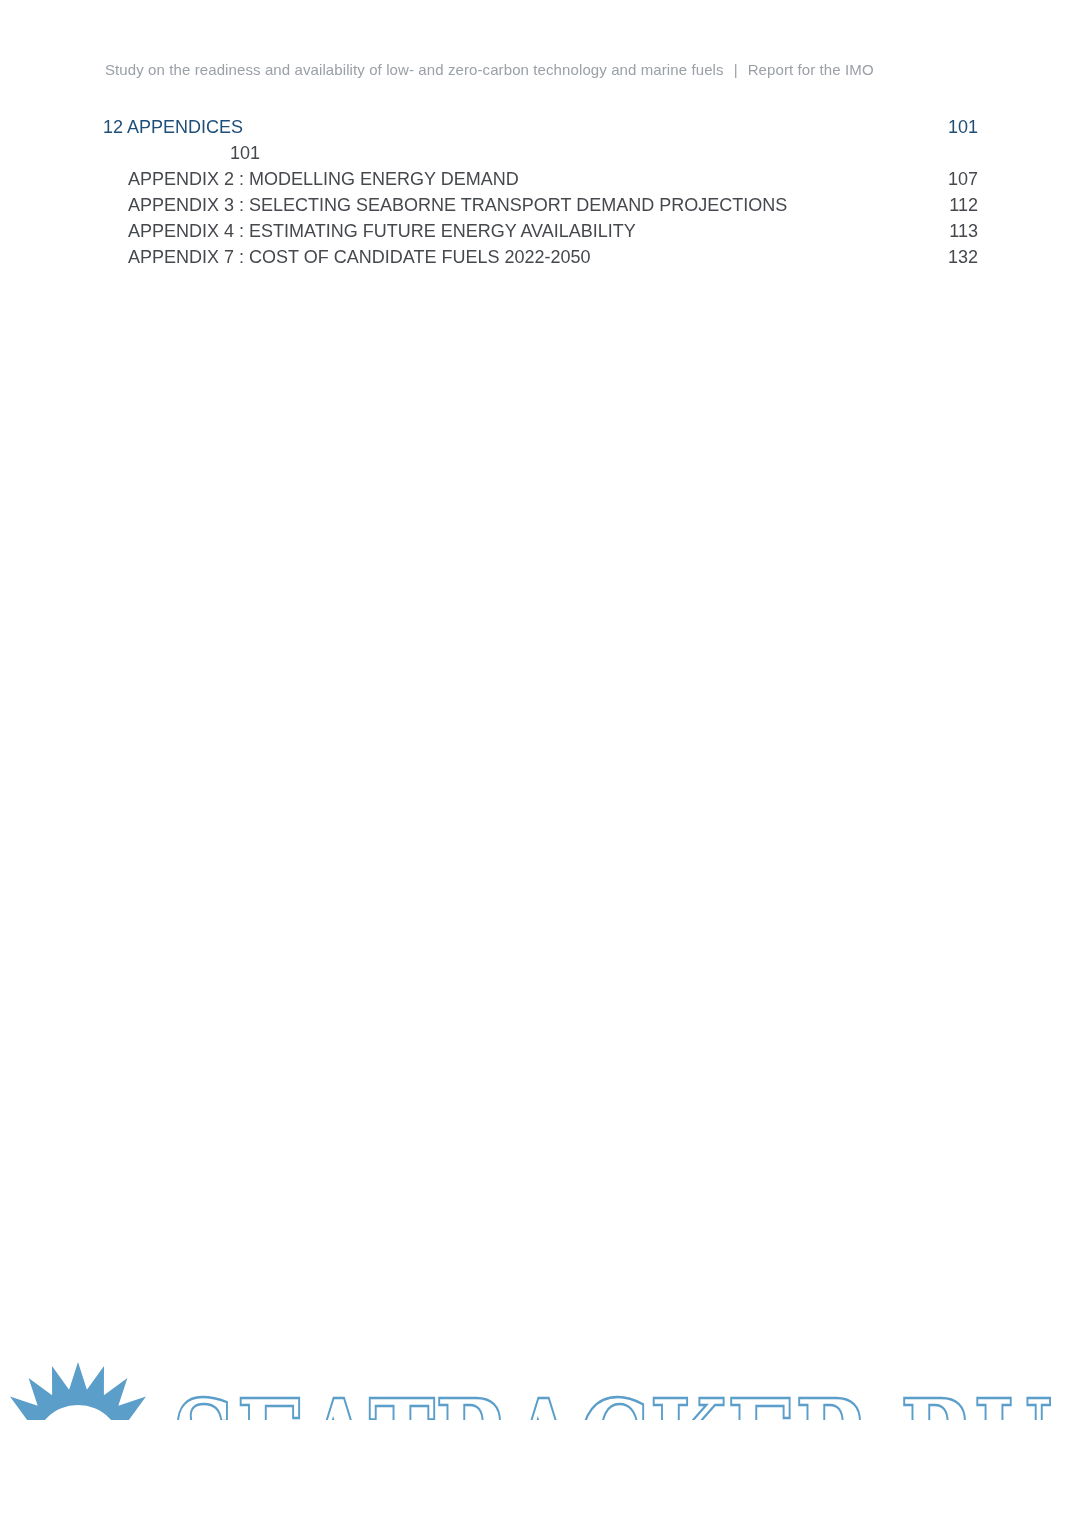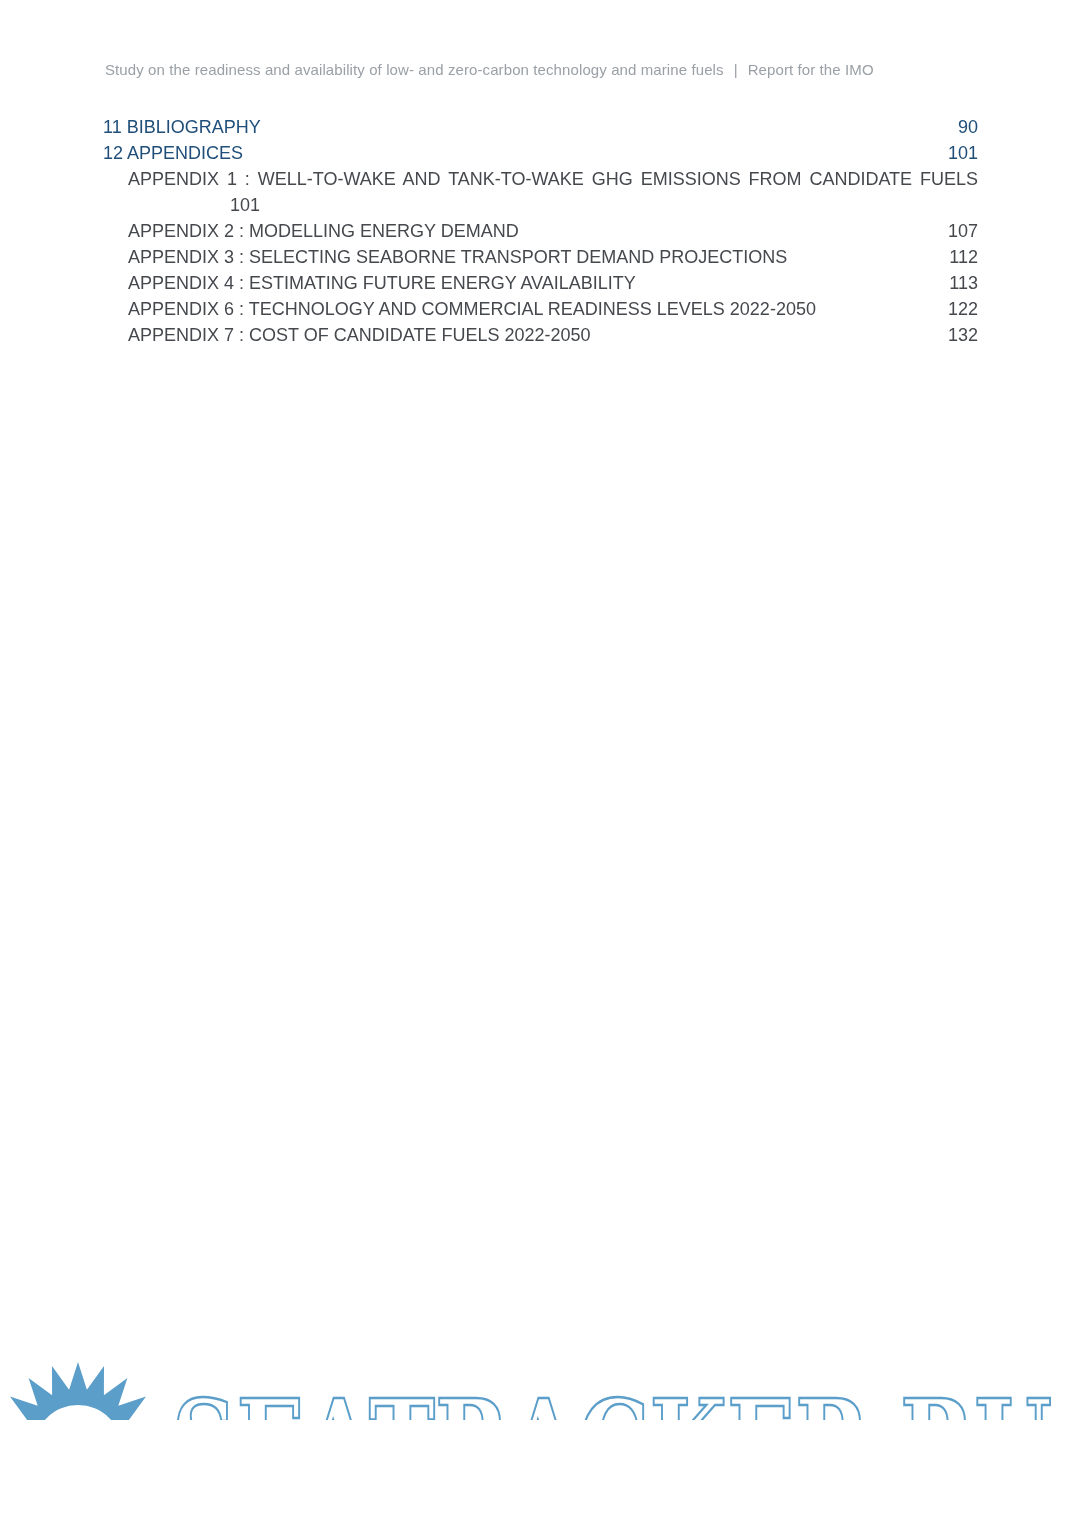--- a/index.html
+++ b/index.html
@@ -89,55 +89,46 @@
 <body>
 
 <div class="page">
 
   <div class="page-header">
     <span>Study on the readiness and availability of low- and zero-carbon technology and marine fuels</span><span class="sep">|</span><span>Report for the IMO</span>
   </div>
 
   <div class="toc">
 
-    <div class="toc-row lvl1">
-      <span class="lbl">11 BIBLIOGRAPHY</span>
-      <span class="pg">90</span>
-    </div>
 
     <div class="toc-row lvl1">
       <span class="lbl">12 APPENDICES</span>
       <span class="pg">101</span>
     </div>
 
     <div class="toc-wrapped">
-      <div class="wrapped-label">APPENDIX 1 : WELL-TO-WAKE AND TANK-TO-WAKE GHG EMISSIONS FROM CANDIDATE FUELS</div>
       <div class="wrapped-page">101</div>
     </div>
 
     <div class="toc-row lvl2">
       <span class="lbl">APPENDIX 2 : MODELLING ENERGY DEMAND</span>
       <span class="pg">107</span>
     </div>
 
     <div class="toc-row lvl2">
       <span class="lbl">APPENDIX 3 : SELECTING SEABORNE TRANSPORT DEMAND PROJECTIONS</span>
       <span class="pg">112</span>
     </div>
 
     <div class="toc-row lvl2">
       <span class="lbl">APPENDIX 4 : ESTIMATING FUTURE ENERGY AVAILABILITY</span>
       <span class="pg">113</span>
     </div>
 
 
-    <div class="toc-row lvl2">
-      <span class="lbl">APPENDIX 6 : TECHNOLOGY AND COMMERCIAL READINESS LEVELS 2022-2050</span>
-      <span class="pg">122</span>
-    </div>
 
     <div class="toc-row lvl2">
       <span class="lbl">APPENDIX 7 : COST OF CANDIDATE FUELS 2022-2050</span>
       <span class="pg">132</span>
     </div>
 
   </div>
 
   <svg class="watermark" width="1080" height="167" viewBox="0 0 1080 167">
     <defs>

